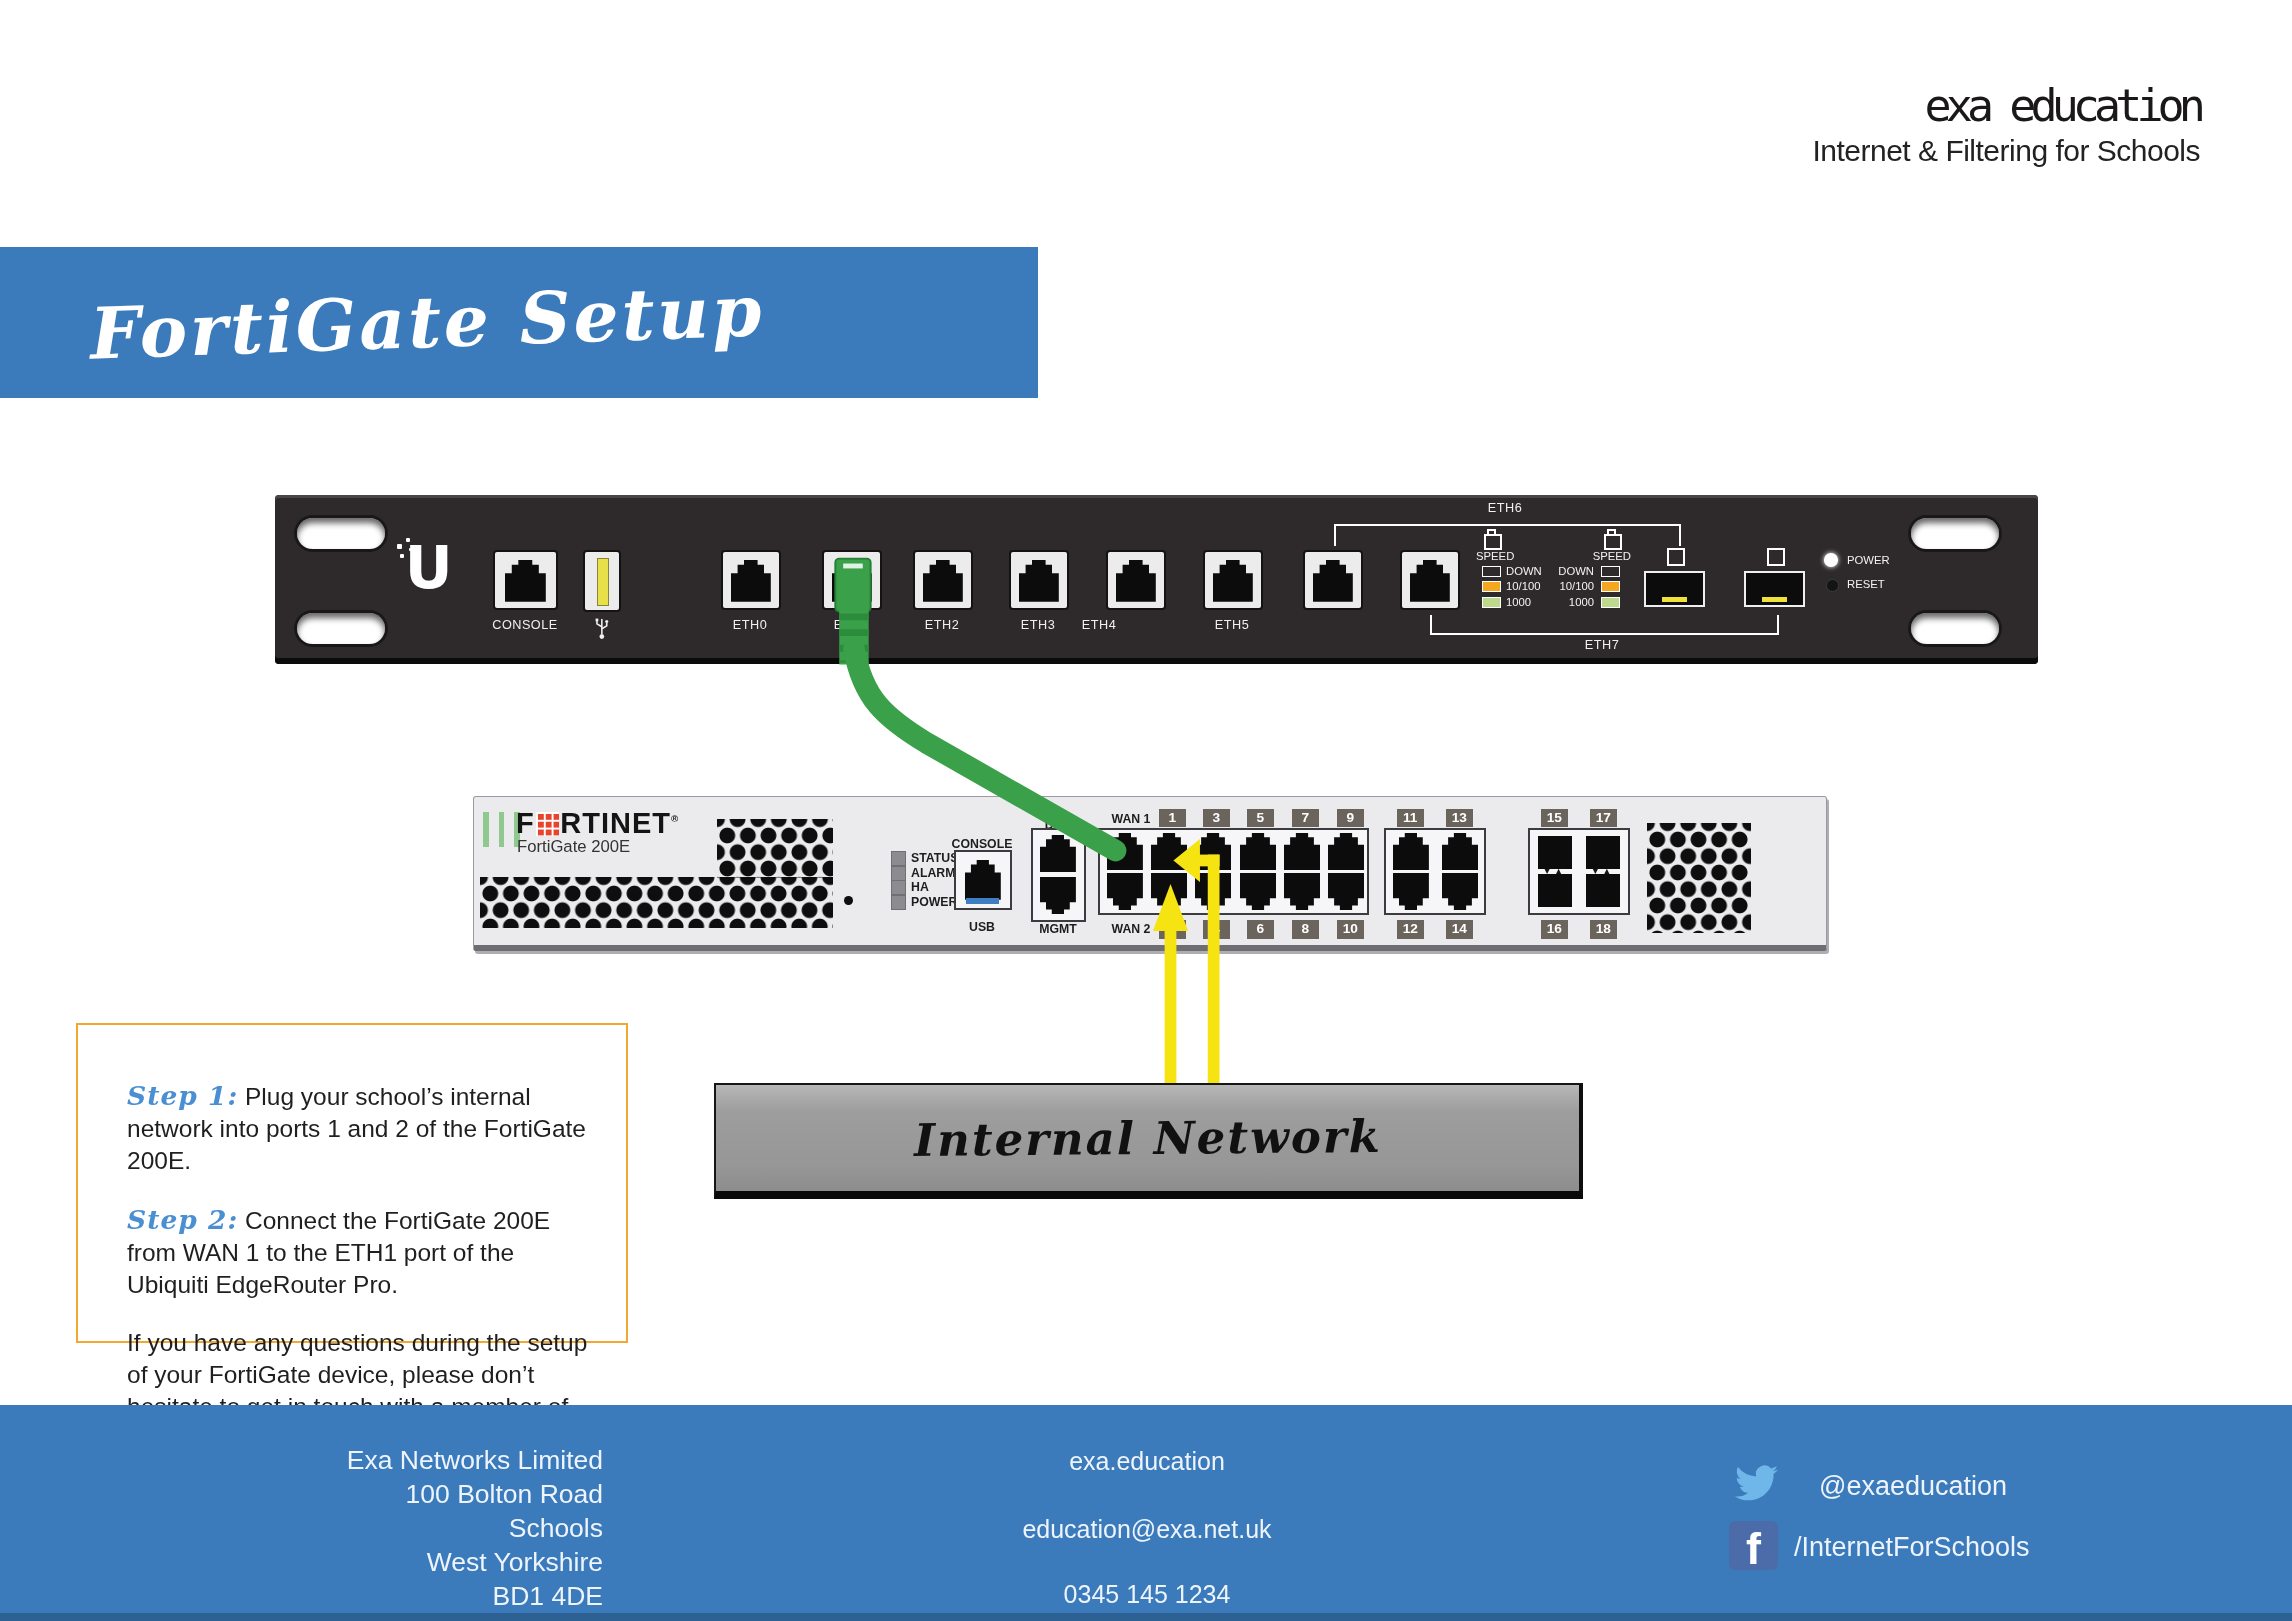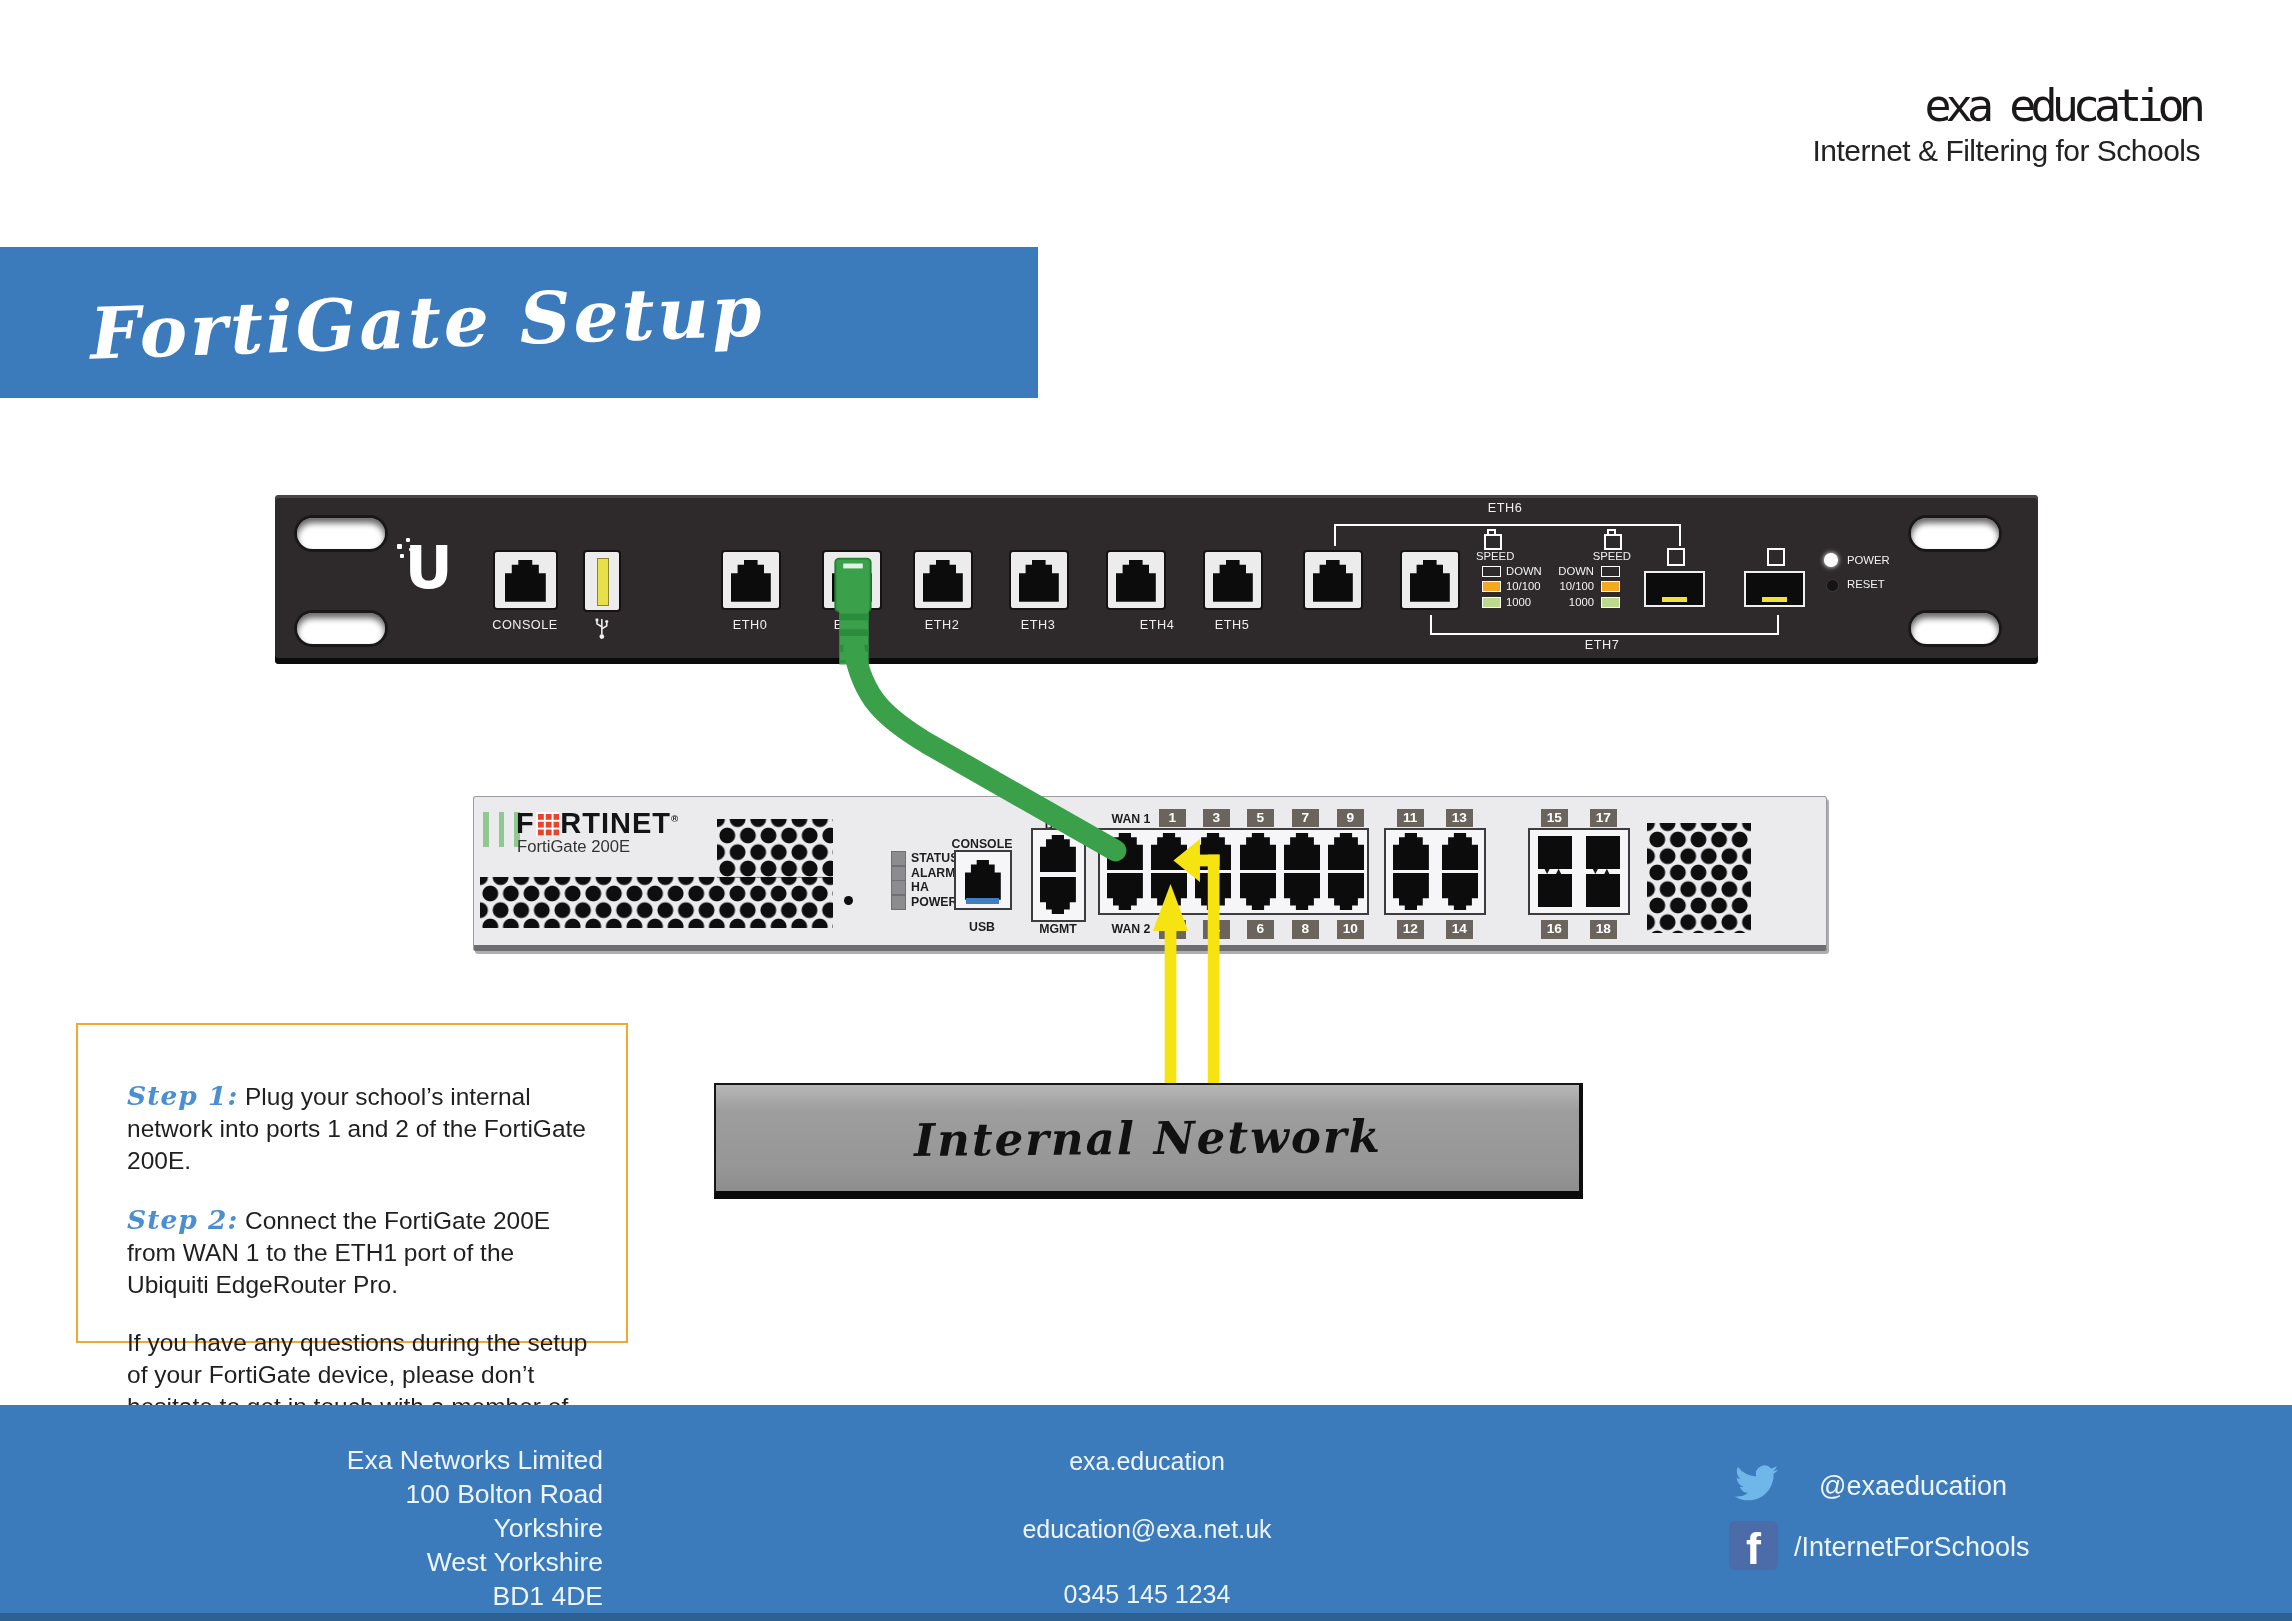--- a/index.html
+++ b/index.html
@@ -155,21 +155,21 @@
         <div class="rj45" style="left:7.8px;top:7.8px;width:40px;height:42px;"></div>
       </div>
     <div class="port-frame" style="left:1127px;top:57px;width:56px;height:56px;">
         <div class="rj45" style="left:7.8px;top:7.8px;width:40px;height:42px;"></div>
       </div>
 
     <div class="rlabel" style="left:436px;top:123px;">ETH0</div>
     <div class="rlabel" style="left:537px;top:123px;">ETH1</div>
     <div class="rlabel" style="left:628px;top:123px;">ETH2</div>
     <div class="rlabel" style="left:724px;top:123px;">ETH3</div>
-    <div class="rlabel" style="left:843px;top:123px;">ETH4</div>
+    <div class="rlabel" style="left:785px;top:123px;">ETH4</div>
     <div class="rlabel" style="left:918px;top:123px;">ETH5</div>
 
     <div class="rlabel" style="left:1181px;top:5.9px;width:98px;">ETH6</div>
     <div class="bracket6" style="left:1059px;top:29px;width:343px;height:19.6px;"></div>
     <div class="bracket7" style="left:1155px;top:120px;width:345px;height:17.6px;"></div>
     <div class="rlabel" style="left:1278px;top:143px;width:98px;">ETH7</div>
 
     <div class="card-icon" style="left:1209px;top:39px;"></div>
     <div class="slabel" style="left:1201px;top:55px;">SPEED</div>
     <div class="swatch" style="left:1207px;top:71px;"></div>
@@ -316,21 +316,21 @@
   <div class="abs steps">
     <p><span class="steplbl script">Step 1:</span> <span>Plug your school’s internal network into ports 1 and 2 of the FortiGate 200E.</span></p>
     <p><span class="steplbl script">Step 2:</span> <span>Connect the FortiGate 200E from WAN 1 to the ETH1 port of the Ubiquiti EdgeRouter Pro.</span></p>
     <p>If you have any questions during the setup of your FortiGate device, please don’t hesitate to get in touch with a member of our team.</p>
   </div>
 
   <div class="abs footer">
     <div class="addr">
       <div>Exa Networks Limited</div>
       <div>100 Bolton Road</div>
-      <div>Yorkshire</div>
+      <div>Schools</div>
       <div>West Yorkshire</div>
       <div>BD1 4DE</div>
     </div>
     <div class="fline" style="top:42px;">exa.education</div>
     <div class="fline" style="top:110px;">education@exa.net.uk</div>
     <div class="fline" style="top:175px;">0345 145 1234</div>
 
     <svg class="abs" style="left:1728px;top:55px;" width="57" height="47" viewBox="0 0 24 24">
       <path d="M23 4.9c-.8.4-1.7.6-2.6.8a4.5 4.5 0 0 0 2-2.5c-.9.5-1.9.9-2.9 1.1a4.5 4.5 0 0 0-7.7 4.1A12.8 12.8 0 0 1 2.5 3.6a4.5 4.5 0 0 0 1.4 6 4.4 4.4 0 0 1-2-.6v.1a4.5 4.5 0 0 0 3.6 4.4 4.5 4.5 0 0 1-2 .1 4.5 4.5 0 0 0 4.2 3.1A9 9 0 0 1 1 18.6a12.7 12.7 0 0 0 6.9 2c8.3 0 12.8-6.9 12.8-12.8v-.6c.9-.6 1.6-1.4 2.3-2.3z" fill="#6fb7e9"></path>
     </svg>

